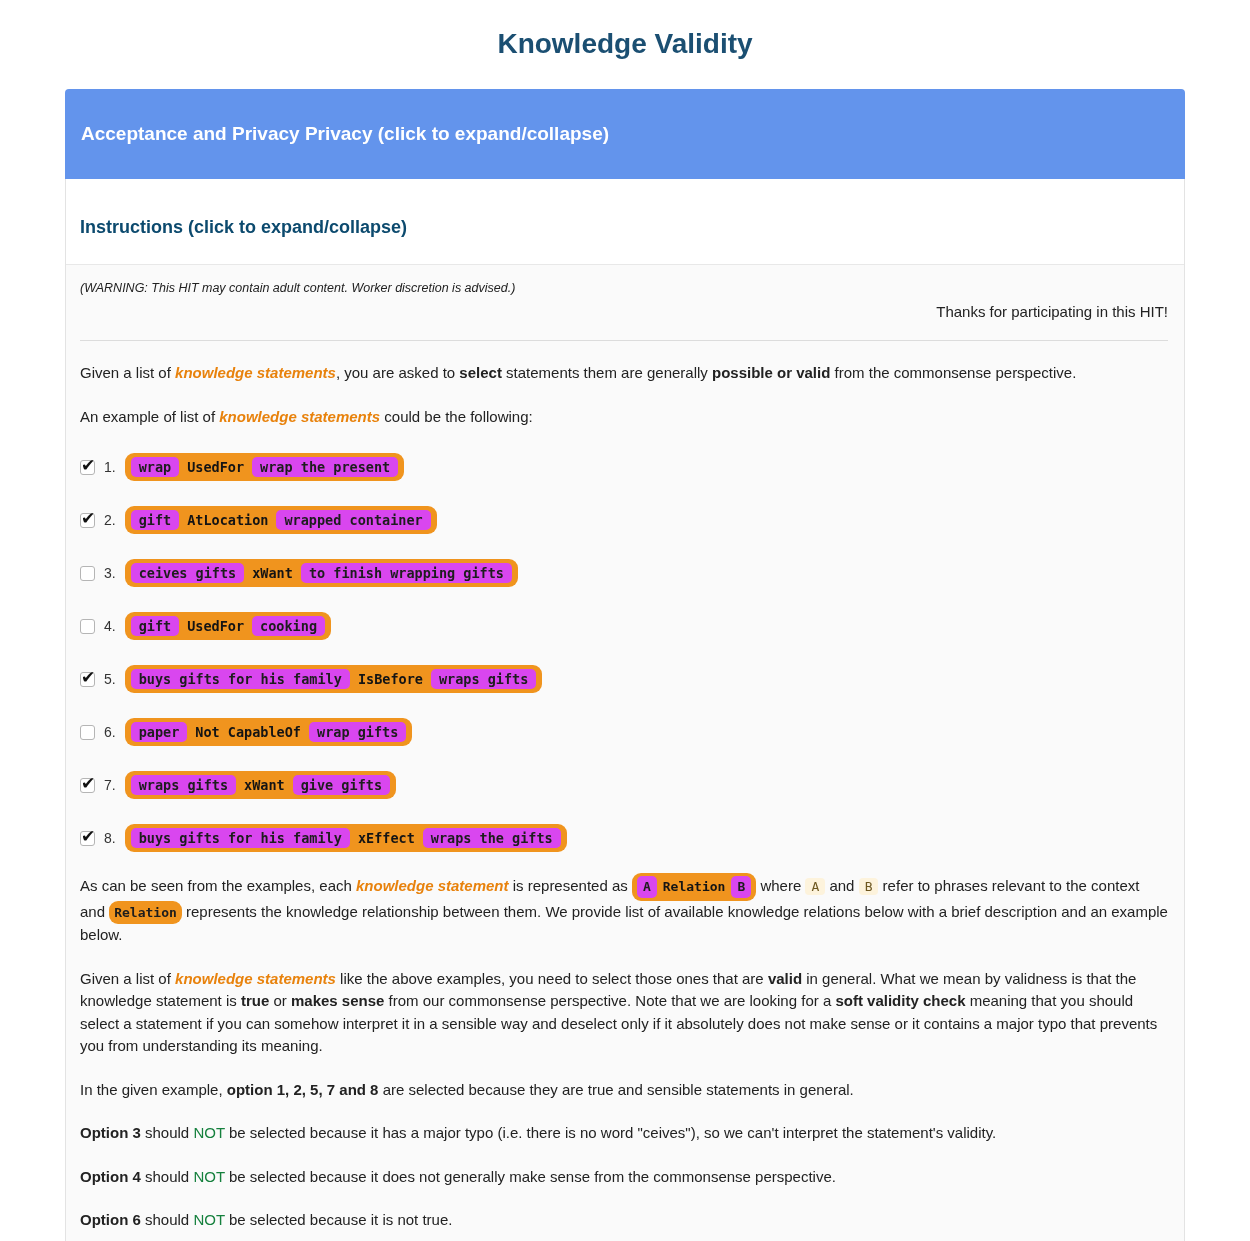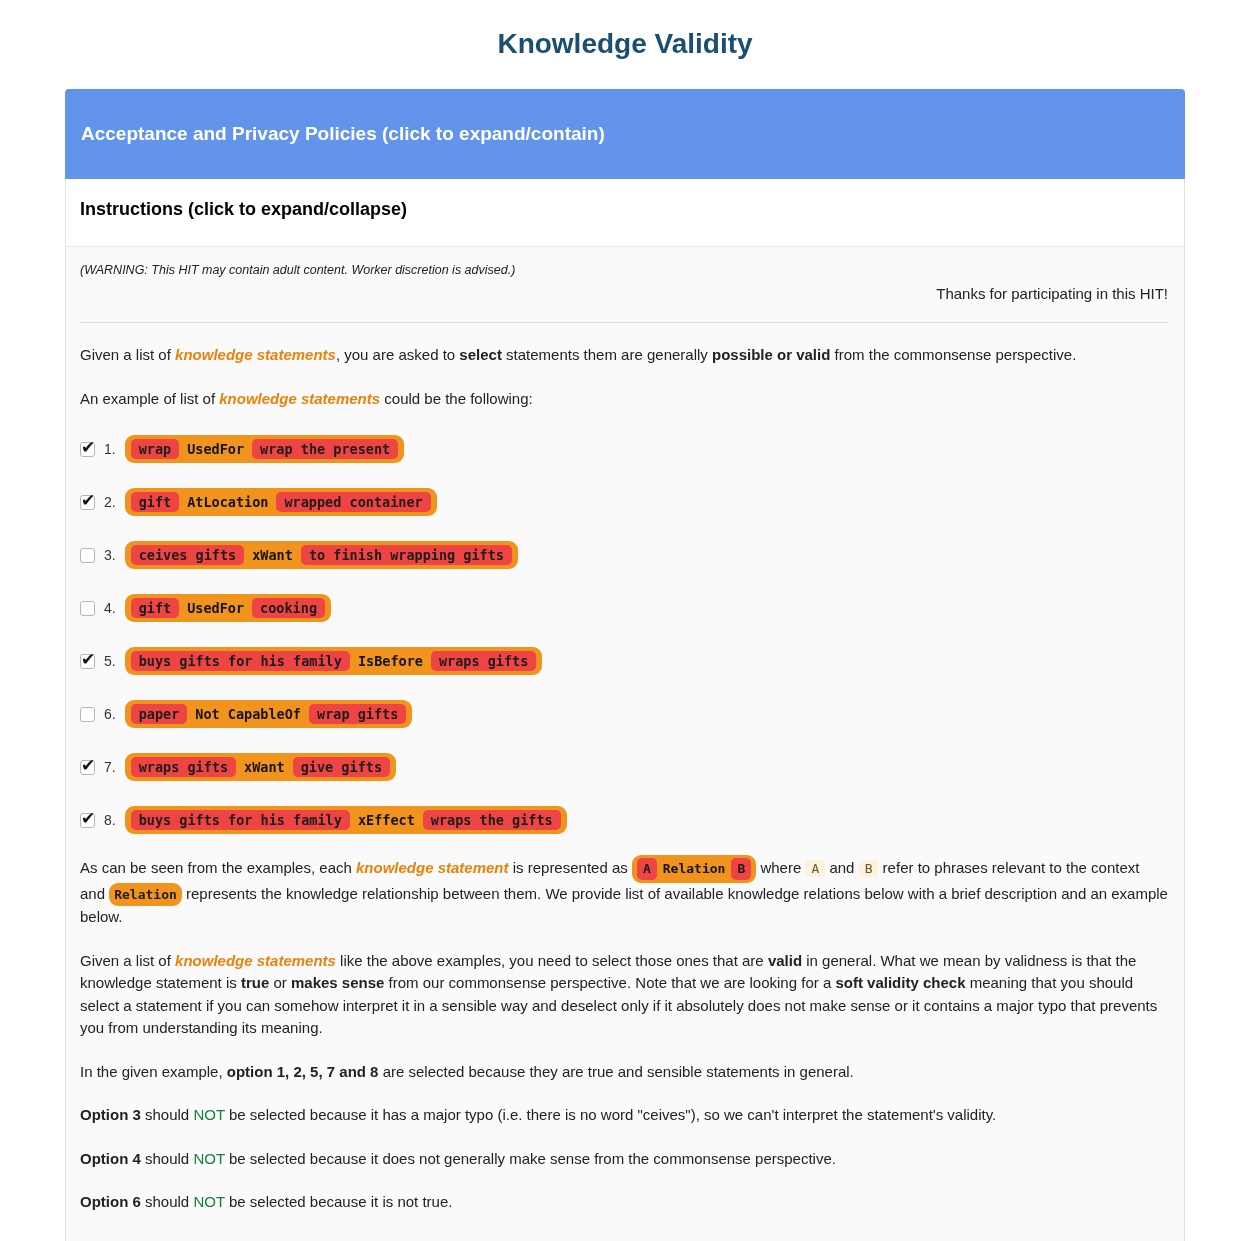--- a/index.html
+++ b/index.html
@@ -35,22 +35,22 @@
   }
 
   .instructions-panel {
     border: 1px solid #e3e3e3;
     border-top: none;
     background: #ffffff;
   }
   .instructions-header {
     font-size: 18px;
     font-weight: bold;
-    color: #000000;
-    padding: 20px 14px 26px 14px;
+    color: #0c4a6e;
+    padding: 38px 14px 26px 14px;
     cursor: pointer;
   }
   .instructions-body {
     background: #fafafa;
     border-top: 1px solid #e8e8e8;
     padding: 14px 16px 60px 14px;
   }
 
   .warning-note {
     font-size: 12.5px;
@@ -90,21 +90,21 @@
     display: inline-flex;
     align-items: center;
     gap: 7px;
     font-family: "DejaVu Sans Mono", monospace;
     font-weight: bold;
     font-size: 13.5px;
     color: #1d1d1d;
     white-space: nowrap;
   }
   .pill .chip {
-    background: #ef4444;
+    background: #d946ef;
     border-radius: 5px;
     padding: 2px 8px;
   }
   .pill .rel { padding: 2px 1px; color: #141414; }
   .pill-inline { padding: 2px 5px; font-size: 13px; gap: 5px; vertical-align: middle; }
   .pill-inline .chip { padding: 1px 6px; }
 
   
   .stmt-list { margin-top: 6px; }
   .stmt-row {
@@ -133,21 +133,21 @@
   .stmt-num { font-size: 14px; color: #333; flex: 0 0 auto; }
 </style>
 </head>
 <body>
 
 <div class="content">
 
   <h1 class="page-title">Knowledge Validity</h1>
 
   <div class="policies-header">
-    <span>Acceptance and Privacy Policies (click to expand/contain)</span>
+    <span>Acceptance and Privacy Privacy (click to expand/collapse)</span>
   </div>
 
   <div class="instructions-panel">
 
     <div class="instructions-header">
       <span>Instructions (click to expand/collapse)</span>
     </div>
 
     <div class="instructions-body">
 

